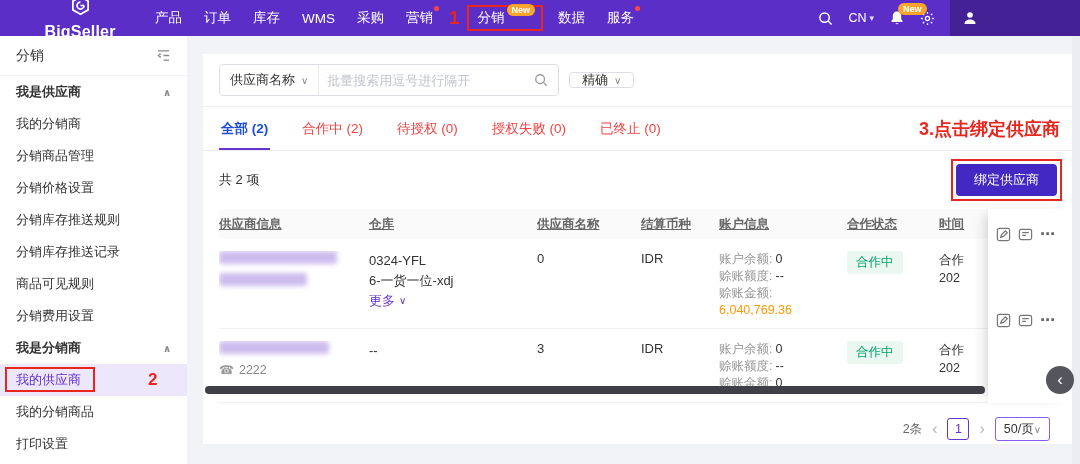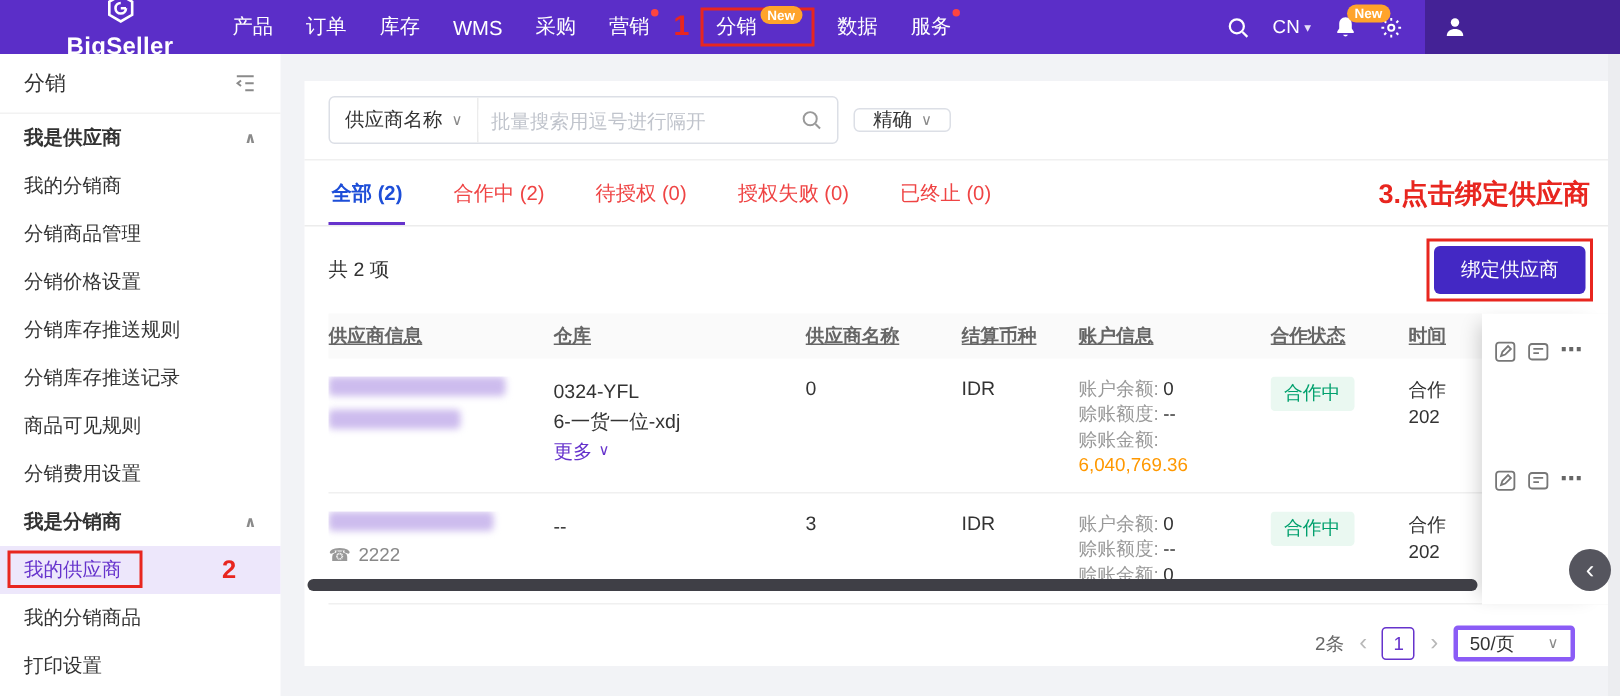--- a/index.html
+++ b/index.html
@@ -100,22 +100,22 @@
   .ops-r1 { height:90px; align-items:flex-start; padding-top:18px; }
   .ops-r2 { height:74px; align-items:flex-start; padding-top:14px; }
   .more-dots { color:#666; font-size:15px; font-weight:bold; line-height:14px; cursor:pointer; }
 
   
   .pagination { display:flex; align-items:center; justify-content:flex-end; gap:10px; padding:14px 22px 0 0; }
   .pg-total { font-size:12.5px; color:#666; }
   .pg-arrow { color:#B8B8B8; font-size:16px; line-height:16px; cursor:pointer; }
   .pg-current { width:22px; height:22px; border:1px solid #6633CC; color:#6633CC; border-radius:3px;
                 display:flex; align-items:center; justify-content:center; font-size:12.5px; cursor:pointer; }
-  .pg-size { height:24px; border:3px solid #8b5cf6; border-radius:3px; display:flex; align-items:center;
-             gap:22px; padding:0 8px; font-size:12.5px; color:#333; cursor:pointer; }
+  .pg-size { height:24px; border:1px solid #8b5cf6; border-radius:3px; display:flex; align-items:center;
+             gap:0; padding:0 8px; font-size:12.5px; color:#333; cursor:pointer; }
 
   
   .hscroll-thumb { position:absolute; left:205px; top:386px; width:780px; height:8px; background:#3F3F46;
                    border-radius:4px; z-index:30; cursor:pointer; }
   .collapse-btn { position:absolute; left:1046px; top:366px; width:28px; height:28px; border-radius:50%;
                   background:#55555E; color:#fff; display:flex; align-items:center; justify-content:center;
                   font-size:17px; z-index:35; cursor:pointer; }
   .vscroll-track { position:absolute; right:0; top:36px; width:8px; height:428px; background:#ECEDF0; z-index:2; }
 </style>
 </head>

